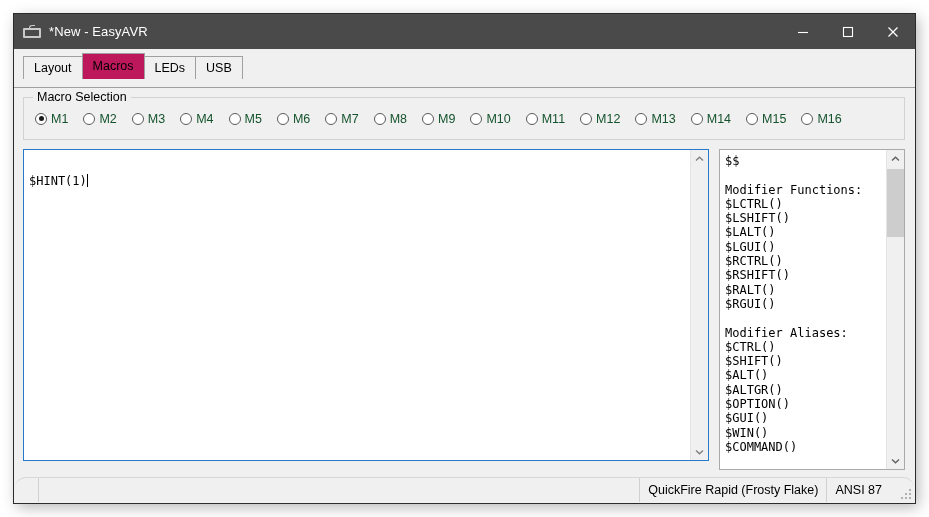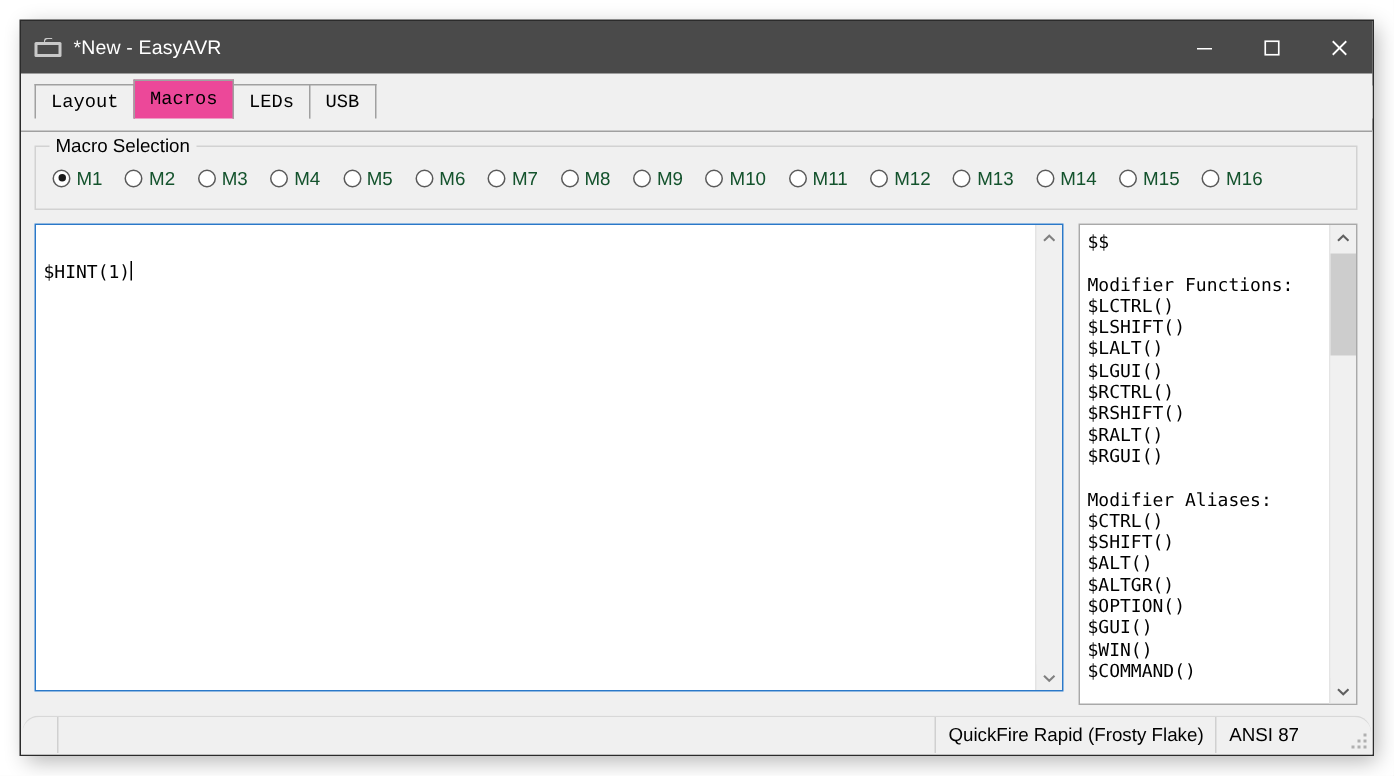--- a/index.html
+++ b/index.html
@@ -84,37 +84,36 @@
     margin-right: 2px;
   }
   
   .tabstrip {
     height: 22px;
     background: #f0f0f0;
     display: flex; align-items: flex-end;
     padding-left: 9px;
     flex: 0 0 auto;
     position: relative;
-    font-family: Liberation Mono, monospace;
   }
   .tab {
     font-size: 12.5px;
     color: #000000;
     padding: 3px 10px 3px 10px;
     height: 16px;
     line-height: 16px;
     border: 1px solid #a0a0a0;
     border-bottom: none;
     background: #f0f0f0;
     margin-right: -1px;
     position: relative;
     top: 0px;
   }
   .tab.active {
-    background: #ec4899;
+    background: #be185d;
     padding-top: 4px;
     padding-bottom: 4px;
     height: 17px;
     line-height: 17px;
     top: 0px;
     z-index: 3;
     border-color: #a0a0a0;
   }
   
   .client {
@@ -474,21 +473,21 @@
             </div>
           </div>
         </div>
 
       </div>
 
       <div class="statusbar">
         <div class="status-seg" style="width:24px;"></div>
         <div class="status-seg grow"></div>
         <div class="status-seg">QuickFire Rapid (Frosty Flake)</div>
-        <div class="status-seg last" style="padding-right:48px;">ANSI 87</div>
+        <div class="status-seg last" style="padding-right:32px;">ANSI 87</div>
         <div class="grip">
           <i style="right:0;bottom:0;"></i>
             <i style="right:4px;bottom:0;"></i>
             <i style="right:8px;bottom:0;"></i>
           <i style="right:0;bottom:4px;"></i>
             <i style="right:4px;bottom:4px;"></i>
           <i style="right:0;bottom:8px;"></i>
         </div>
       </div>
 

